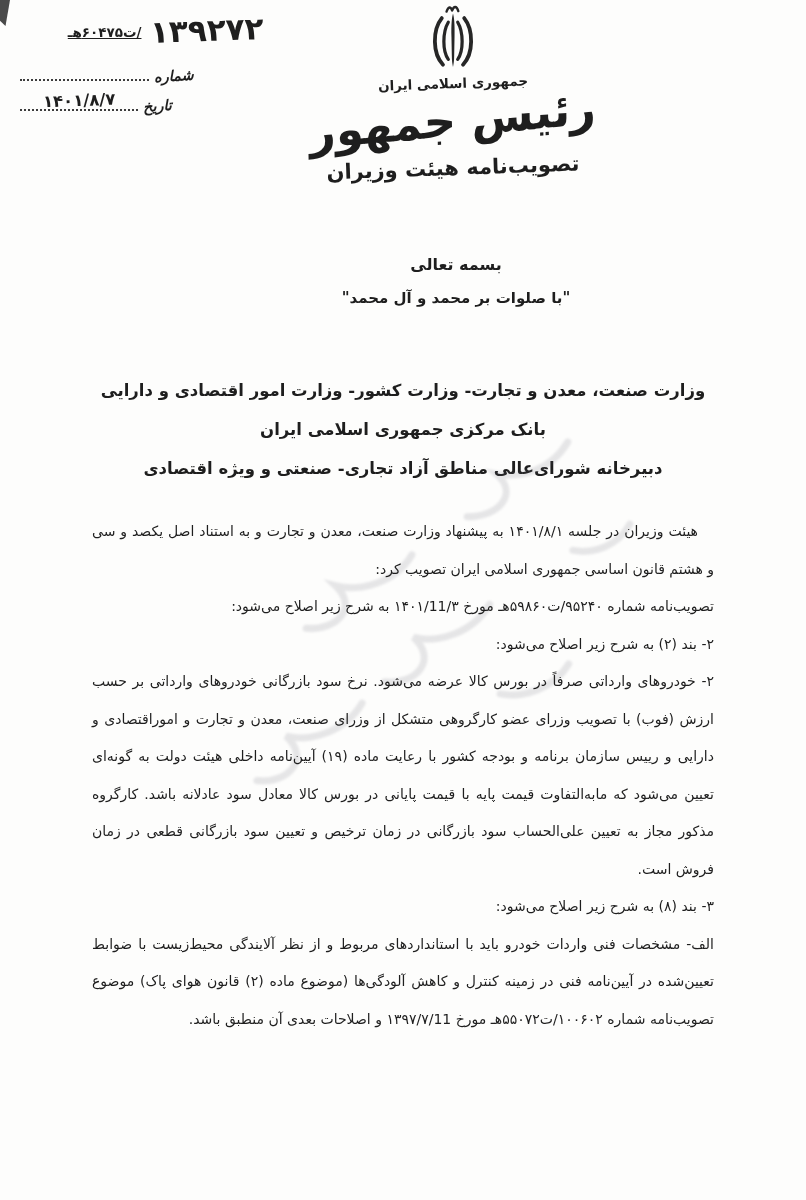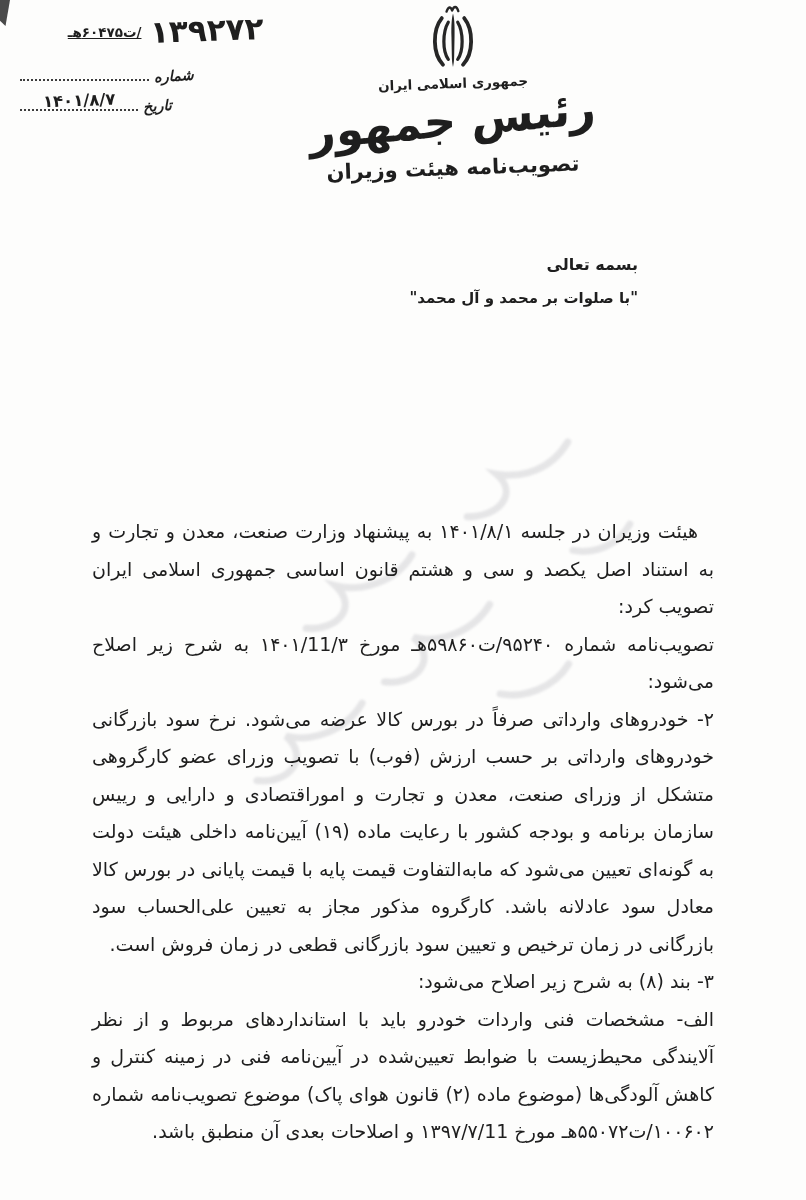--- a/index.html
+++ b/index.html
@@ -46,32 +46,32 @@
   .office{
     font-size:45px;font-weight:bold;line-height:1.15;
     transform:rotate(-5deg) skewX(-4deg);margin-top:4px;
     white-space:nowrap;
   }
   .doctype{
     font-size:21px;font-weight:bold;margin-top:9px;
     transform:rotate(-2deg);white-space:nowrap;
   }
   
-  .invocation{position:absolute;left:238px;top:255px;width:400px;text-align:right;}
+  .invocation{position:absolute;left:256px;top:255px;width:400px;text-align:center;}
   .besmeleh{font-size:16px;font-weight:bold;}
   .salawat{font-size:15px;font-weight:bold;margin-top:15px;}
   
   .recipients{
     position:absolute;left:60px;top:371px;width:686px;
     text-align:center;font-weight:bold;font-size:16.5px;line-height:39px;
   }
   
   .body-text{
     position:absolute;left:92px;top:513px;width:622px;
-    font-size:19px;line-height:37.5px;
+    font-size:14px;line-height:37.5px;
     text-align:justify;
   }
   .body-text p{margin:0;}
   .body-text p.indent{text-indent:16px;}
   
   .watermark{
     position:absolute;left:170px;top:430px;width:560px;height:360px;
     opacity:0.14;filter:blur(1.2px);pointer-events:none;
     transform:rotate(-8deg);
   }
@@ -120,33 +120,39 @@
     <div class="country">جمهوری اسلامی ایران</div>
     <div class="office">رئیس جمهور</div>
     <div class="doctype">تصویب‌نامه هیئت وزیران</div>
   </div>
 
   <div class="invocation">
     <div class="besmeleh">بسمه تعالی</div>
     <div class="salawat">"با صلوات بر محمد و آل محمد"</div>
   </div>
 
+  <div class="recipients">
+    <div>وزارت صنعت، معدن و تجارت- وزارت کشور- وزارت امور اقتصادی و دارایی</div>
+    <div>بانک مرکزی جمهوری اسلامی ایران</div>
+    <div>دبیرخانه شورای‌عالی مناطق آزاد تجاری- صنعتی و ویژه اقتصادی</div>
+  </div>
 
   <svg class="watermark" viewBox="0 0 560 360" aria-hidden="true">
     <g stroke="#5a5a6a" stroke-width="7" fill="none" stroke-linecap="round">
       <path d="M420 30 C400 55 370 60 345 52 C365 75 340 95 310 90"></path>
       <path d="M250 120 C230 145 195 150 170 140 C190 165 165 185 135 178"></path>
       <path d="M320 180 C300 205 265 212 240 202 C262 228 235 250 205 242"></path>
       <path d="M180 260 C160 285 125 292 100 282 C122 308 95 330 65 322"></path>
       <path d="M470 120 C455 140 430 145 410 138"></path>
       <path d="M390 250 C372 272 340 278 318 270"></path>
     </g>
   </svg>
 
   <div class="body-text">
     <p class="indent">هیئت وزیران در جلسه ۱۴۰۱/۸/۱ به پیشنهاد وزارت صنعت، معدن و تجارت و به استناد اصل یکصد و سی و هشتم قانون اساسی جمهوری اسلامی ایران تصویب کرد:</p>
     <p>تصویب‌نامه شماره ۹۵۲۴۰/ت۵۹۸۶۰هـ مورخ ۱۴۰۱/11/۳ به شرح زیر اصلاح می‌شود:</p>
+    <p>۲- بند (۲) به شرح زیر اصلاح می‌شود:</p>
     <p>۲- خودروهای وارداتی صرفاً در بورس کالا عرضه می‌شود. نرخ سود بازرگانی خودروهای وارداتی بر حسب ارزش (فوب) با تصویب وزرای عضو کارگروهی متشکل از وزرای صنعت، معدن و تجارت و اموراقتصادی و دارایی و رییس سازمان برنامه و بودجه کشور با رعایت ماده (۱۹) آیین‌نامه داخلی هیئت دولت به گونه‌ای تعیین می‌شود که مابه‌التفاوت قیمت پایه با قیمت پایانی در بورس کالا معادل سود عادلانه باشد. کارگروه مذکور مجاز به تعیین علی‌الحساب سود بازرگانی در زمان ترخیص و تعیین سود بازرگانی قطعی در زمان فروش است.</p>
     <p>۳- بند (۸) به شرح زیر اصلاح می‌شود:</p>
     <p>الف- مشخصات فنی واردات خودرو باید با استانداردهای مربوط و از نظر آلایندگی محیط‌زیست با ضوابط تعیین‌شده در آیین‌نامه فنی در زمینه کنترل و کاهش آلودگی‌ها (موضوع ماده (۲) قانون هوای پاک) موضوع تصویب‌نامه شماره ۱۰۰۶۰۲/ت۵۵۰۷۲هـ مورخ ۱۳۹۷/۷/11 و اصلاحات بعدی آن منطبق باشد.</p>
   </div>
 
 </div>
 
 </body></html>

